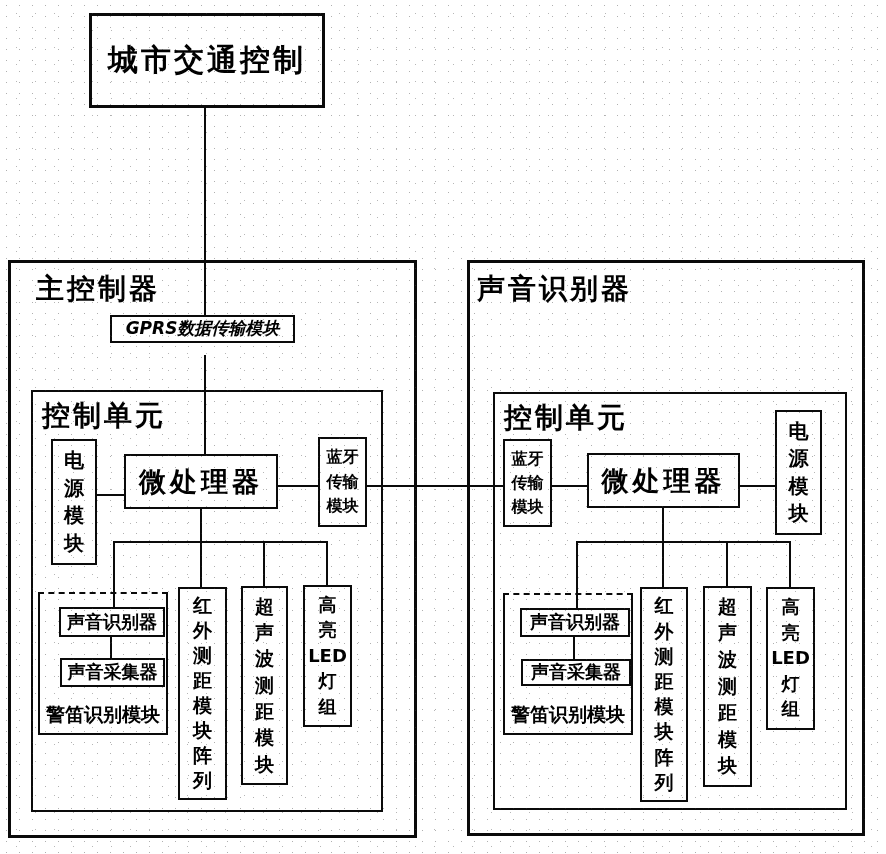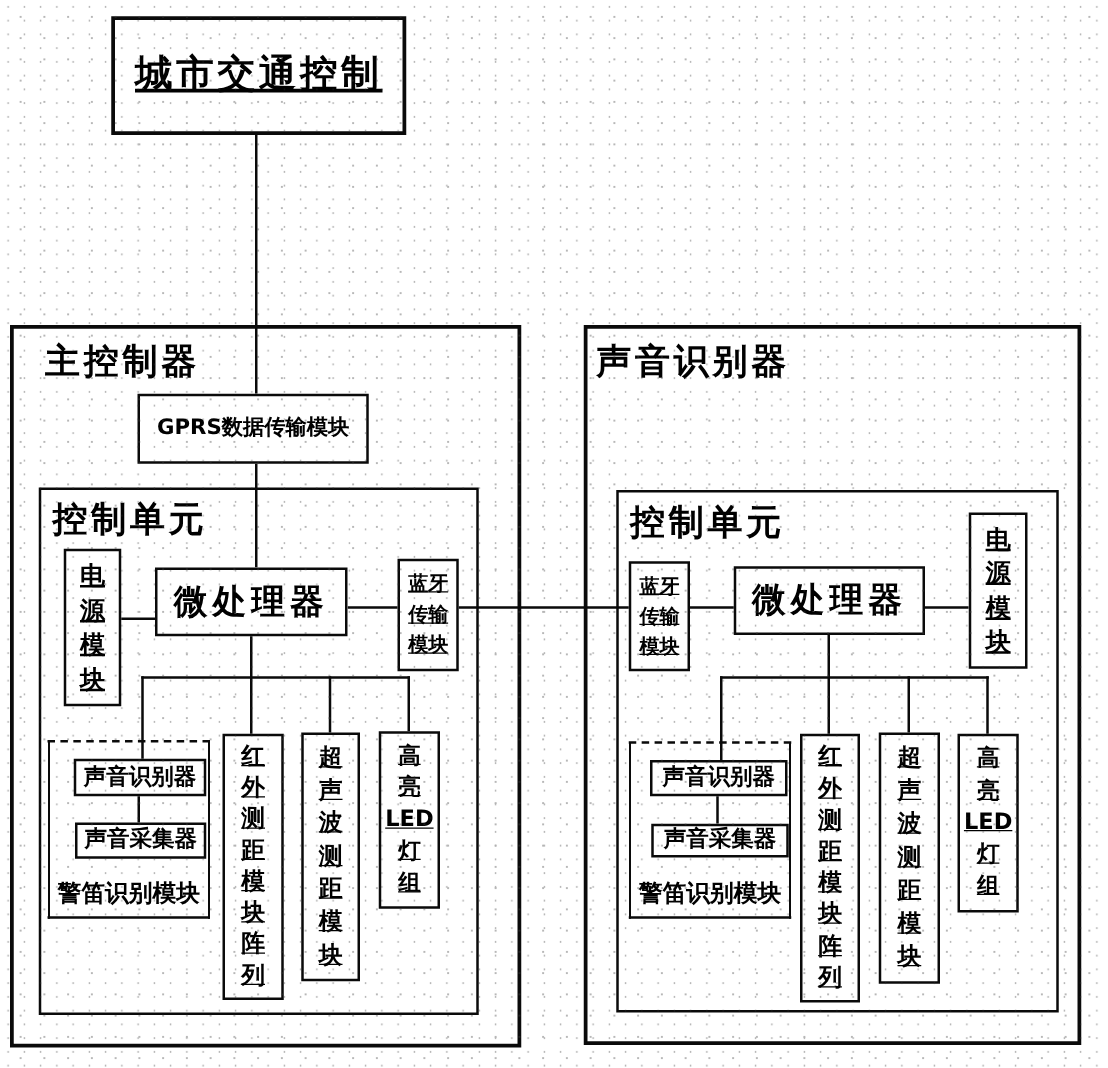--- a/index.html
+++ b/index.html
@@ -19,31 +19,31 @@
     opacity:.38;
   }
   .stage{position:absolute;inset:0;}
   .frame{position:absolute;border:3px solid #0a0a0a;box-sizing:border-box;background:transparent;}
   .frame.inner{border-width:2px;}
   .box{
     position:absolute;border:2px solid #0a0a0a;background:#fff;box-sizing:border-box;
     display:flex;align-items:center;justify-content:center;
     font-weight:bold;text-align:center;line-height:1.15;
   }
-  .stack{flex-direction:column;justify-content:space-evenly;padding:3px 0;text-decoration:underline;}
+  .stack{flex-direction:column;justify-content:space-evenly;padding:3px 0;}
   .stack div{white-space:nowrap;}
   .hline,.vline{position:absolute;background:#0a0a0a;}
   .hline{height:2px;}
   .vline{width:2px;}
   .big-label{position:absolute;font-weight:bold;font-size:28px;letter-spacing:3px;white-space:nowrap;}
   .group{position:absolute;border:2px solid #0a0a0a;border-top:2px dashed #0a0a0a;box-sizing:border-box;background:transparent;}
   .group .box{position:absolute;}
   .group-label{position:absolute;left:0;right:0;bottom:5px;text-align:center;font-weight:bold;font-size:19px;white-space:nowrap;margin-top:28px;}
   .f17{font-size:17px;} .f18{font-size:18px;} .f19{font-size:19px;}
-  .f20{font-size:20px;} .f16{font-size:16px;margin-top:10px;} .f27{font-size:27px;letter-spacing:4px;}
+  .f20{font-size:20px;} .f16{font-size:16px;} .f27{font-size:27px;letter-spacing:4px;}
   .f30{font-size:30px;letter-spacing:3px;}
 </style>
 </head>
 <body>
 
 <div class="stage">
 
   <div class="vline" style="left:204px;top:108px;height:207px;"></div>
   <div class="vline" style="left:204px;top:355px;height:99px;"></div>
   <div class="hline" style="left:96px;top:494px;width:30px;"></div>
@@ -61,21 +61,21 @@
   <div class="vline" style="left:789px;top:541px;height:47px;"></div>
   <div class="vline" style="left:573px;top:635px;height:24px;"></div>
 
   <div class="box stack f30" style="left:89px;top:13px;width:236px;height:95px;border-width:3px;">
       <div>城市交通控制</div>
     </div>
 
   <div class="frame" style="left:8px;top:260px;width:409px;height:578px;"></div>
   <div class="big-label" style="left:22px;top:270px;margin-left:14px;">主控制器</div>
 
-  <div class="box f17" style="left:110px;top:315px;width:185px;height:56px;">GPRS数据传输模块</div>
+  <div class="box f17" style="left:110px;top:315px;width:185px;height:28px;font-style:italic;">GPRS数据传输模块</div>
 
   <div class="frame inner" style="left:31px;top:390px;width:352px;height:422px;"></div>
   <div class="big-label" style="left:42px;top:397px;">控制单元</div>
 
   <div class="box stack f20" style="left:51px;top:439px;width:46px;height:126px;">
       <div>电</div>
       <div>源</div>
       <div>模</div>
       <div>块</div>
     </div>

